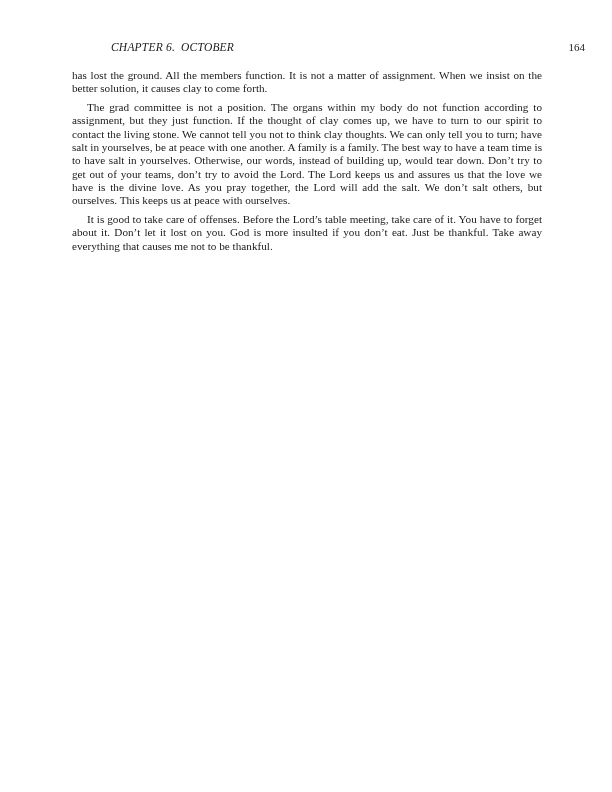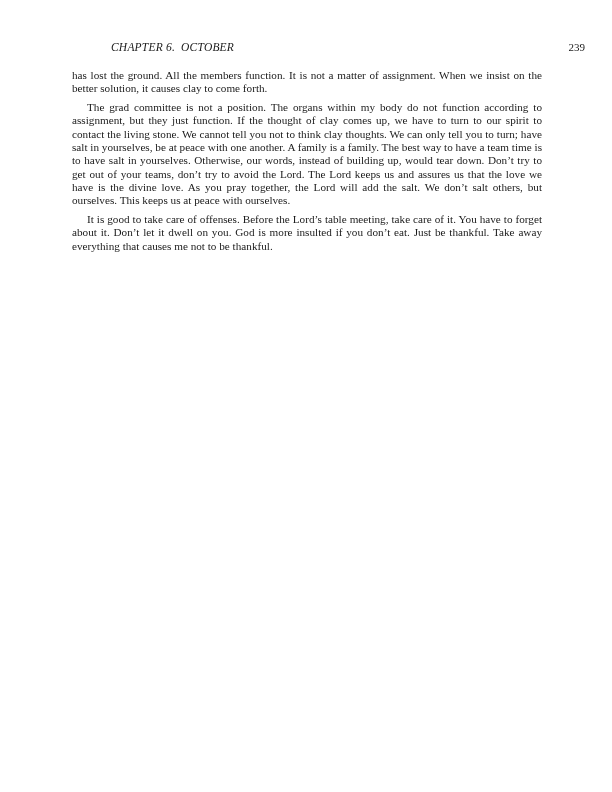--- a/index.html
+++ b/index.html
@@ -53,20 +53,20 @@
     margin-top: 5.5px;
     text-indent: 15px;
   }
 </style>
 </head>
 <body>
 
 <div class="page">
   <div class="running-header">
     <span class="chapter-title">CHAPTER 6.  OCTOBER</span>
-    <span class="page-number">239</span>
+    <span class="page-number">164</span>
   </div>
   <div class="body-text">
     <p class="para">has lost the ground.  All the members function.  It is not a matter of assignment.  When we insist on the better solution, it causes clay to come forth.</p>
     <p class="para">The grad committee is not a position.  The organs within my body do not function according to assignment, but they just function.  If the thought of clay comes up, we have to turn to our spirit to contact the living stone.  We cannot tell you not to think clay thoughts.  We can only tell you to turn; have salt in yourselves, be at peace with one another.  A family is a family.  The best way to have a team time is to have salt in yourselves.  Otherwise, our words, instead of building up, would tear down.  Don’t try to get out of your teams, don’t try to avoid the Lord.  The Lord keeps us and assures us that the love we have is the divine love.  As you pray together, the Lord will add the salt.  We don’t salt others, but ourselves.  This keeps us at peace with ourselves.</p>
-    <p class="para">It is good to take care of offenses.  Before the Lord’s table meeting, take care of it.  You have to forget about it.  Don’t let it dwell on you.  God is more insulted if you don’t eat.  Just be thankful.  Take away everything that causes me not to be thankful.</p>
+    <p class="para">It is good to take care of offenses.  Before the Lord’s table meeting, take care of it.  You have to forget about it.  Don’t let it lost on you.  God is more insulted if you don’t eat.  Just be thankful.  Take away everything that causes me not to be thankful.</p>
   </div>
 </div>
 
 </body></html>

